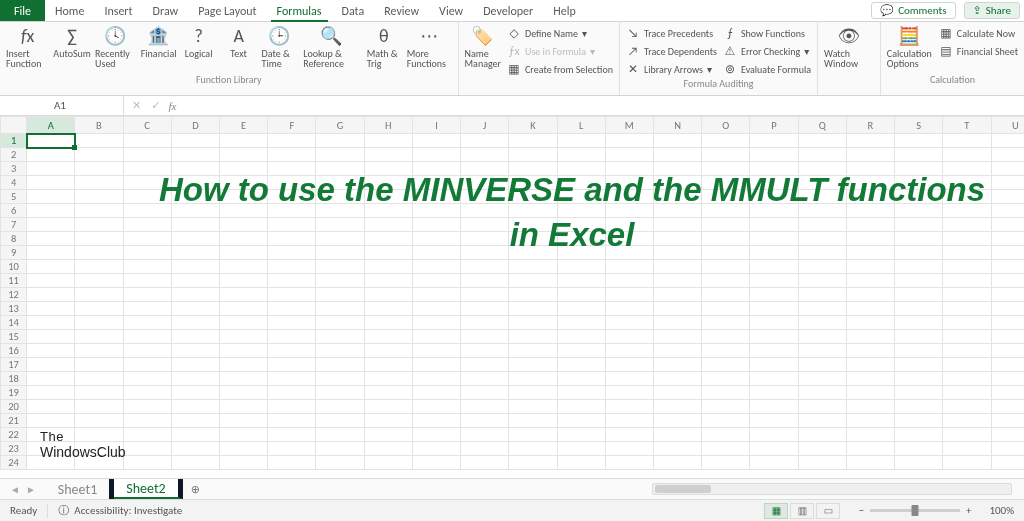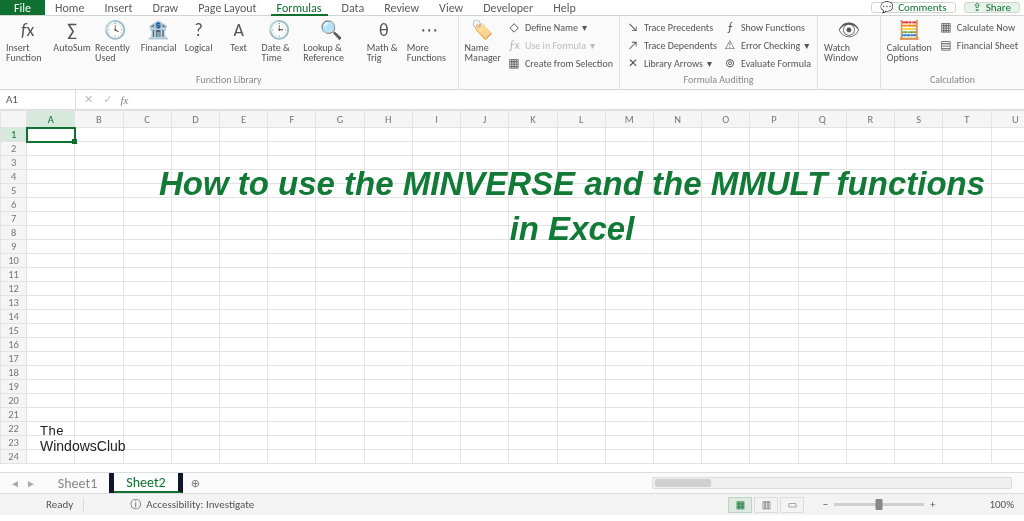--- a/index.html
+++ b/index.html
@@ -1,42 +1,42 @@
 <!DOCTYPE html>
 <html><head>
 <meta charset="utf-8">
 <style>
   * { box-sizing: border-box; margin: 0; padding: 0; }
   body { font-family: "Segoe UI", Calibri, Arial, sans-serif; font-size: 11px; background: #fff; width: 1024px; height: 521px; overflow: hidden; color: #333; }
 
   
-  .tabs { display: flex; align-items: stretch; height: 16px; border-bottom: 1px solid #d4d4d4; }
+  .tabs { display: flex; align-items: stretch; height: 22px; border-bottom: 1px solid #d4d4d4; }
   .file-tab { background: #0f7031; color: #fff; padding: 0 14px; display: flex; align-items: center; font-size: 12px; }
   .tab { padding: 0 10px; display: flex; align-items: center; color: #5c5c5c; font-size: 12px; cursor: pointer; }
   .tab.active { color: #0f7031; position: relative; }
   .tab.active::after { content:""; position:absolute; left:4px; right:4px; bottom:-1px; height:2px; background:#0f7031; }
   .tab-spacer { flex: 1; }
   .comments-btn, .share-btn { display:flex; align-items:center; gap:4px; border:1px solid #cfd6cc; padding:0 8px; margin:2px 4px; border-radius:3px; color:#0f7031; font-size:11px; cursor:pointer; }
   .share-btn { background:#e6f2ea; }
 
   
   .ribbon { display: flex; height: 74px; border-bottom: 1px solid #d4d4d4; background:#fafafa; }
   .group { display:flex; flex-direction:column; justify-content:space-between; border-right:1px solid #e1e1e1; padding:3px 6px 1px 6px; }
   .group-row { display:flex; align-items:flex-start; gap:6px; }
-  .group-label { text-align:center; font-size:10px; color:#888; padding:0 0 2px; }
+  .group-label { text-align:center; font-size:10px; color:#888; padding:0 0 8px; }
   .rbtn-big { display:flex; flex-direction:column; align-items:center; gap:2px; min-width:34px; cursor:pointer; }
   .rbtn-big .icon { width:22px; height:22px; display:flex; align-items:center; justify-content:center; font-size:18px; color:#555; }
   .rbtn-big .lbl { font-size:10px; color:#555; line-height:1; }
   .rbtn-mini { display:flex; align-items:center; gap:4px; font-size:10px; color:#555; cursor:pointer; white-space:nowrap; padding:1px 0; }
   .rbtn-mini .mi { width:14px; height:14px; display:inline-flex; align-items:center; justify-content:center; font-size:12px; }
   .col { display:flex; flex-direction:column; gap:2px; }
 
   
   .fx-row { display:flex; align-items:center; height:20px; border-bottom:1px solid #dcdcdc; }
-  .name-box { width:76px; padding:0 6px; color:#555; border-right:1px solid #dcdcdc; height:100%; display:flex; align-items:center; }
+  .name-box { width:76px; padding:0 6px; color:#555; border-right:1px solid #dcdcdc; height:100%; display:flex; align-items:center;margin-left:48px; }
   .fx-btns { display:flex; align-items:center; gap:10px; padding:0 8px; color:#bbb; }
   .fx-label { font-style:italic; font-family:"Times New Roman",serif; color:#888; padding-right:6px; }
   .fx-input { flex:1; height:100%; border:none; outline:none; padding:0 4px; font-size:11px; }
 
   
   .grid-wrap { position:relative; height:362px; overflow:hidden; }
   table.grid { border-collapse:collapse; width:1040px; }
   .grid th, .grid td { border:1px solid #e3e3e3; font-weight:normal; }
   .grid thead th { height:17px; background:#f5f5f5; color:#777; font-size:10.5px; }
   .grid tbody th.rowhdr { width:26px; background:#f5f5f5; color:#777; font-size:10.5px; text-align:center; height:14px; }
@@ -56,21 +56,21 @@
   .sheet-strip .nav { display:flex; gap:6px; padding:0 10px; color:#aaa; font-size:10px; }
   .sheet-tab { padding:0 12px; height:100%; display:flex; align-items:center; color:#888; font-size:14px; border-right:5px solid #0f172a; cursor:pointer; }
   .sheet-tab.active { background:#fff; color:#0f7031; border-bottom:2px solid #0f7031; }
   .sheet-add { padding:0 8px; color:#777; cursor:pointer; }
   .sheet-strip .spacer { flex:1; }
   .hscroll { width:360px; height:12px; background:#f0f0f0; border:1px solid #dcdcdc; border-radius:2px; position:relative; margin-right:12px; }
   .hscroll .thumb { position:absolute; left:2px; top:1px; width:56px; height:8px; background:#cfcfcf; border-radius:2px; }
 
   
   .status { height:22px; background:#f3f3f3; border-top:1px solid #dcdcdc; display:flex; align-items:center; font-size:11px; color:#555; }
-  .status .seg { padding:0 10px; display:flex; align-items:center; gap:5px;margin-left:36px; }
+  .status .seg { padding:0 10px; display:flex; align-items:center; gap:5px; }
   .status .divider { width:1px; height:14px; background:#dcdcdc; }
   .status .spacer { flex:1; }
   .view-btn { width:24px; height:16px; display:flex; align-items:center; justify-content:center; border:1px solid #dcdcdc; font-size:10px; color:#666; cursor:pointer; }
   .view-btn.active { background:#dfe9e2; color:#0f7031; border-color:#bcd6c4; }
   .zoom-slider { display:flex; align-items:center; gap:6px; padding:0 8px; }
   .zoom-track { width:90px; height:3px; background:#cfcfcf; position:relative; }
   .zoom-track .tick { position:absolute; left:50%; top:-3px; width:1px; height:9px; background:#999; }
   .zoom-track .knob { position:absolute; left:50%; top:-4px; width:7px; height:11px; background:#888; transform:translateX(-50%); border-radius:1px; }
 </style>
 </head>

